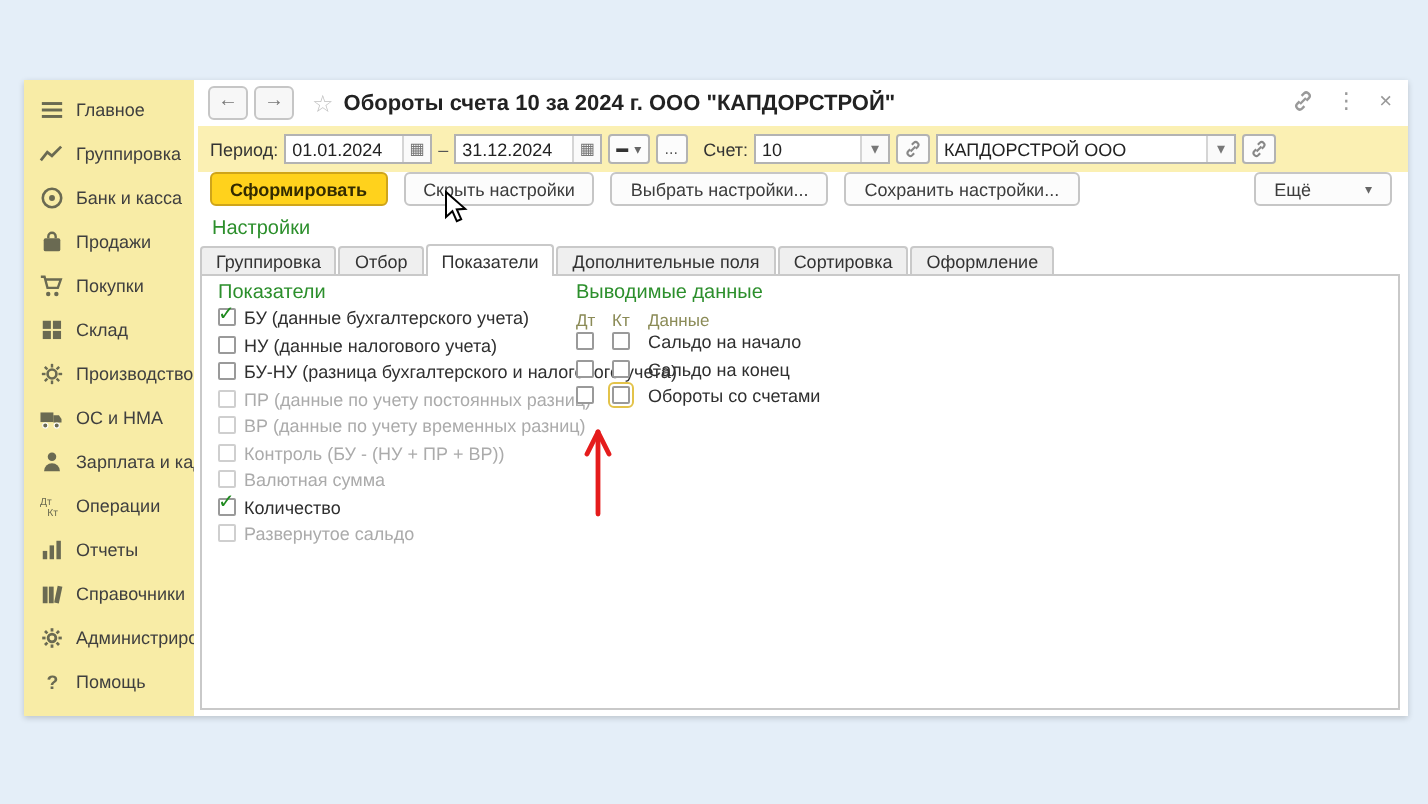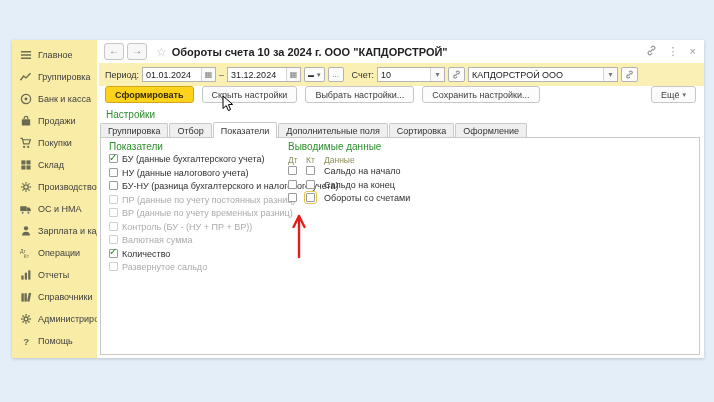--- a/index.html
+++ b/index.html
@@ -55,21 +55,21 @@
   }
   .dash{color:#555;}
   
   .btnrow{height:21px;display:flex;gap:8px;padding:0 8px 0 6px;background:#fff;position:relative;}
   .btn{
     height:17px;box-sizing:border-box;border:1px solid #c6c6c6;border-radius:3px;
     background:#fcfcfc;font-size:9px;color:#3c3c3c;padding:0 9px;display:inline-flex;align-items:center;
     font-family:inherit;
   }
   .btn.primary{background:#ffd21c;border-color:#cfa51a;color:#332b00;font-weight:bold;}
-  .btn.more{margin-left:auto;}
+  .btn.more{margin-left:auto;gap:24px;}
   .caret{font-size:7px;margin-left:3px;color:#666;}
   
   .settings-title{font-size:10px;color:#2c8f2c;padding:2px 0 1px 7px;height:12px;}
   .tabstrip{display:flex;align-items:flex-end;padding-left:1px;height:15px;position:relative;z-index:2;}
   .tab{
     height:14px;box-sizing:border-box;display:inline-flex;align-items:center;
     padding:0 7px;font-size:9px;color:#333;background:#efefef;
     border:1px solid #c9c9c9;border-bottom:none;border-radius:2px 2px 0 0;margin-right:1px;
   }
   .tab.active{background:#fff;height:16px;margin-bottom:-1px;}

